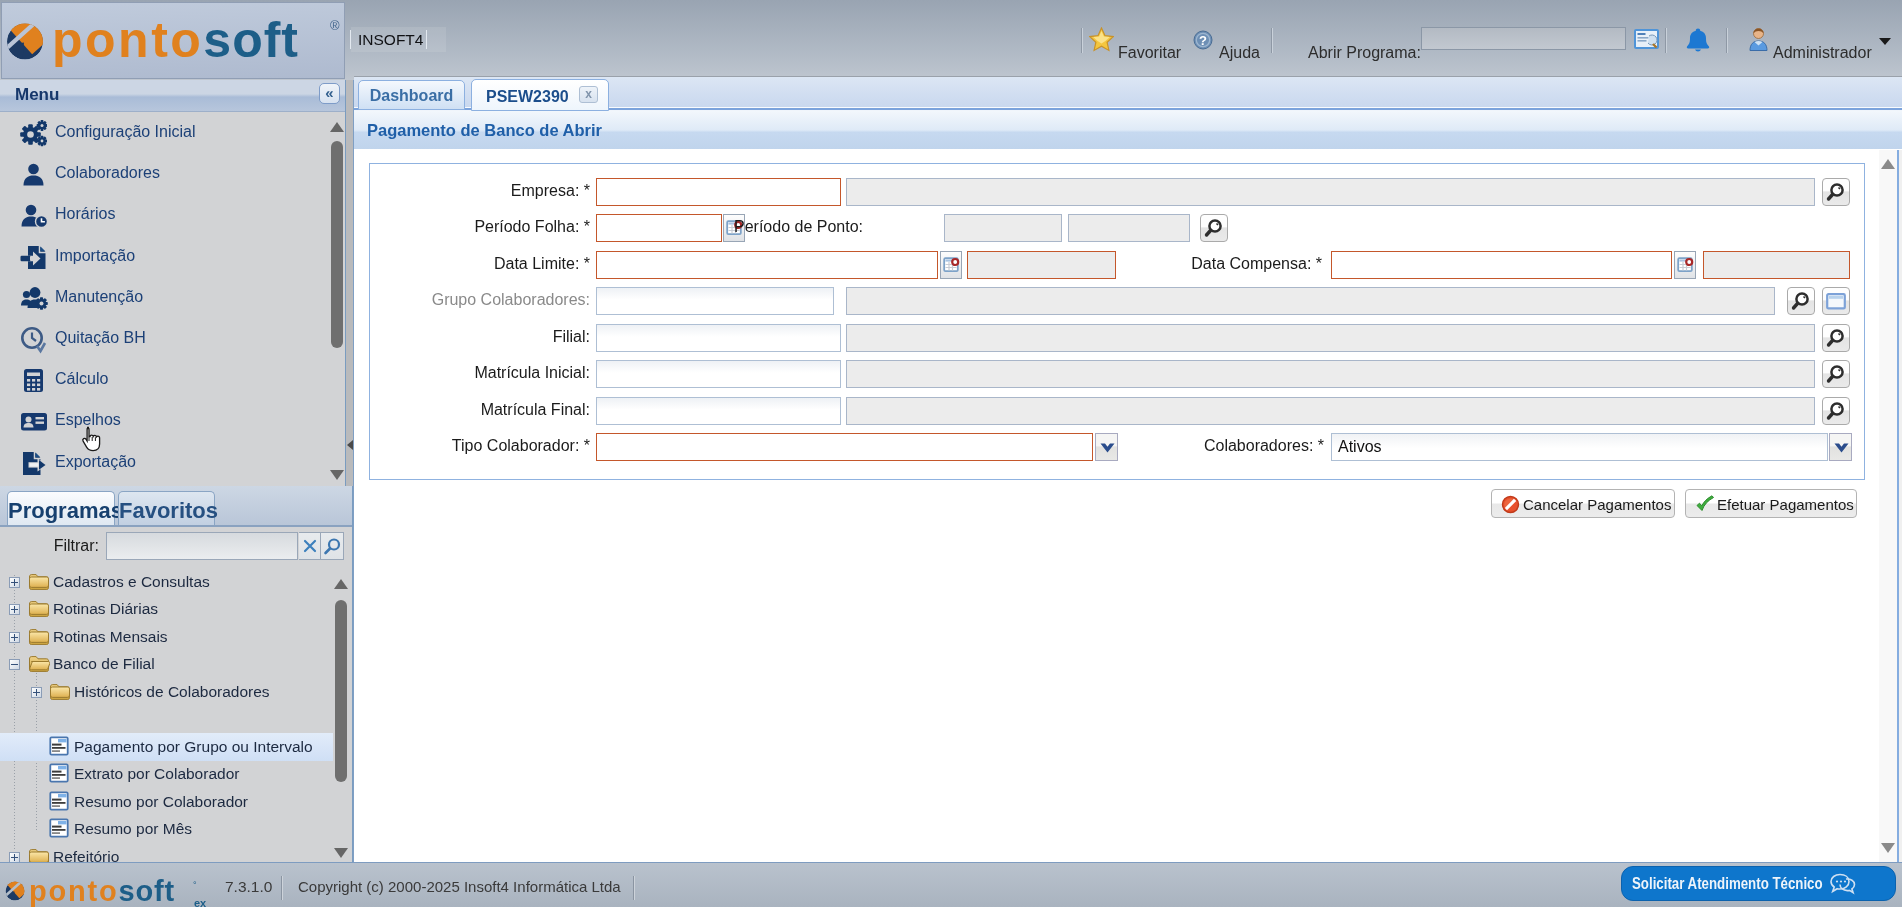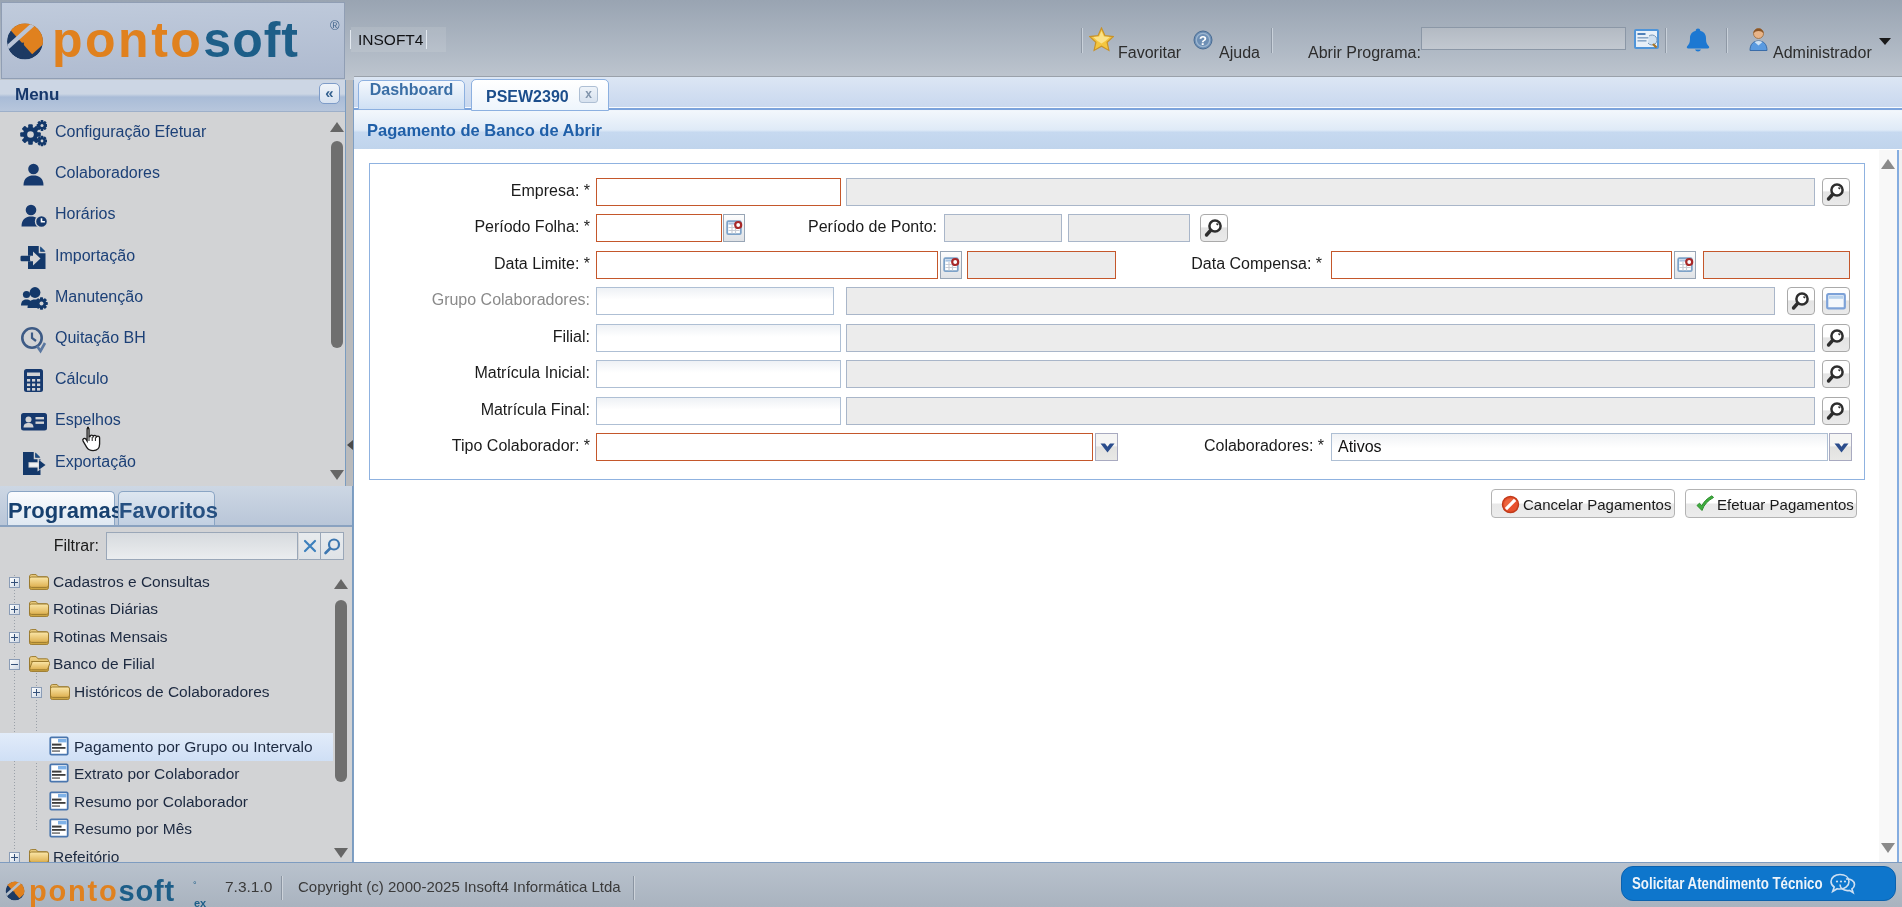--- a/index.html
+++ b/index.html
@@ -50,21 +50,21 @@
 #fver{left:225px;top:15px;font-size:15.5px;color:#3a3a3a}
 #fcopy{left:298px;top:15px;font-size:15px;color:#3a3a3a}
 .fsep{top:13px;width:1px;height:24px;background:#8b95a2;box-shadow:1px 0 0 #cdd3da}
 #helpbtn{left:1621px;top:866px;width:275px;height:35px;background:#0e76cc;border:1px solid #0b62ae;border-radius:12px;box-sizing:border-box}
 #helpbtn .t{position:absolute;left:10px;top:8px;font-size:16px;font-weight:bold;color:#eef4fa;white-space:nowrap;transform:scaleX(0.83);transform-origin:0 0}
 
 #main{left:354px;top:76px;width:1548px;height:786px;background:#fff}
 #tabstrip{left:0;top:0;width:1548px;height:35px;background:linear-gradient(#dce6f4,#c6d6ee);border-top:1px solid #9aa1aa;box-sizing:border-box}
 #tabstrip:after{content:"";position:absolute;left:0;bottom:0;width:1548px;height:4px;background:linear-gradient(#f8fbfe 0 1px,#7ba3dc 1px 3px,#f0f5fb 3px)}
 .mtab{position:absolute;box-sizing:border-box;border:1px solid #8cb0e0;border-radius:5px 5px 0 0;text-align:center;font-weight:bold;font-size:16px}
-#tabdash{left:4px;top:4px;width:107px;height:30px;background:linear-gradient(#f4f8fd,#cfe0f4);color:#3a6ea5;}
+#tabdash{left:4px;top:4px;width:107px;height:30px;background:linear-gradient(#f4f8fd,#cfe0f4);color:#3a6ea5;padding-top:6px}
 #tabpsew{left:117px;top:3px;width:138px;height:32px;background:linear-gradient(#ffffff,#eef5fc);color:#1c4e8c;padding-top:8px;text-align:left;padding-left:14px;z-index:2}
 #tabx{position:absolute;left:107px;top:6px;width:17px;height:15px;border:1px solid #aebfd4;border-radius:3px;background:linear-gradient(#eef3f9,#d7e2ef);color:#8094ab;font-size:12px;font-weight:bold;text-align:center;line-height:14px}
 #titlebar{left:0;top:35px;width:1548px;height:38px;background:linear-gradient(#f2f7fc,#dfeaf7 50%,#c6d9f0 56%,#c0d4ec)}
 #titlebar .t{position:absolute;left:13px;top:10px;font-size:16.5px;font-weight:bold;color:#1f5fa8}
 #content{left:0;top:73px;width:1548px;height:713px;background:#fff}
 #panel{left:15px;top:14px;width:1496px;height:317px;border:1px solid #8fb2e0;box-sizing:border-box}
 
 .flabel{position:absolute;font-size:16px;color:#1b1b1b;white-space:nowrap}
 .glabel{position:absolute;font-size:16px;color:#8a8a8a;white-space:nowrap}
 .freq{position:absolute;border:1px solid #c4572b;background:#fff;box-sizing:border-box;height:28px}
@@ -176,21 +176,21 @@
           <g transform="translate(22,21)">
             <rect x="-1.4" y="-5.2" width="2.8" height="10.4" rx="0.7"></rect>
             <rect x="-1.4" y="-5.2" width="2.8" height="10.4" rx="0.7" transform="rotate(90)"></rect>
             <rect x="-1.4" y="-5.2" width="2.8" height="10.4" rx="0.7" transform="rotate(45)"></rect>
             <rect x="-1.4" y="-5.2" width="2.8" height="10.4" rx="0.7" transform="rotate(-45)"></rect>
             <circle r="3.6"></circle>
             <circle r="1.4" fill="#d2d3d5"></circle>
           </g>
         </g>
       </svg>
-    <span class="t">Configuração Efetuar</span>
+    <span class="t">Configuração Inicial</span>
   </div>
   <div class="mitem" style="top:42px">
     <svg width="27" height="27" viewBox="0 0 27 27">
         <g fill="#16396e">
           <circle cx="13.5" cy="8" r="5.3"></circle>
           <path d="M3.5 24.5 c0,-7.5 4.5,-10 10,-10 s10,2.5 10,10 z"></path>
         </g>
       </svg>
     <span class="t">Colaboradores</span>
   </div>
@@ -474,21 +474,21 @@
     <div class="flabel" style="left:0;width:236px;text-align:right;top:69px">Período Folha:&nbsp;*</div>
     <div class="freq" style="left:242px;top:65px;width:126px"></div>
     <div class="calbtn" style="left:369px;top:65px">
         <svg width="17" height="18" viewBox="0 0 17 18" style="position:absolute;left:2px;top:4px">
           <rect x="1.2" y="2.2" width="13.6" height="13" rx="1.2" fill="#fff" stroke="#7da2c8" stroke-width="1.8"></rect>
           <rect x="2.4" y="3.4" width="11.2" height="2.2" fill="#a8c2e0"></rect>
           <path d="M2.5 8.5 h11 M2.5 11.5 h11 M6 6 v8.5 M9.5 6 v8.5" stroke="#c8ccd4" stroke-width="1.2"></path>
           <circle cx="12.2" cy="6" r="3" fill="#fff" stroke="#a82828" stroke-width="2.2"></circle>
         </svg>
       </div>
-    <div class="flabel" style="left:380px;width:203px;text-align:right;top:69px">Período de Ponto:</div>
+    <div class="flabel" style="left:380px;width:203px;top:69px">Período de Ponto:</div>
     <div class="fdis" style="left:590px;top:65px;width:118px"></div>
     <div class="fdis" style="left:714px;top:65px;width:122px"></div>
     <div class="magbtn" style="left:846px;top:65px">
         <svg width="22" height="22" viewBox="0 0 22 22" style="position:absolute;left:2px;top:2px">
           <circle cx="12" cy="9" r="5.6" fill="#fff" stroke="#2d2d2d" stroke-width="2.5"></circle>
           <path d="M7.5 13.5 L3.5 18" stroke="#2d2d2d" stroke-width="3.4" stroke-linecap="round"></path>
           <path d="M13.5 6.5 l1.5 1.5" stroke="#2d2d2d" stroke-width="1.6"></path>
         </svg>
       </div>
 

